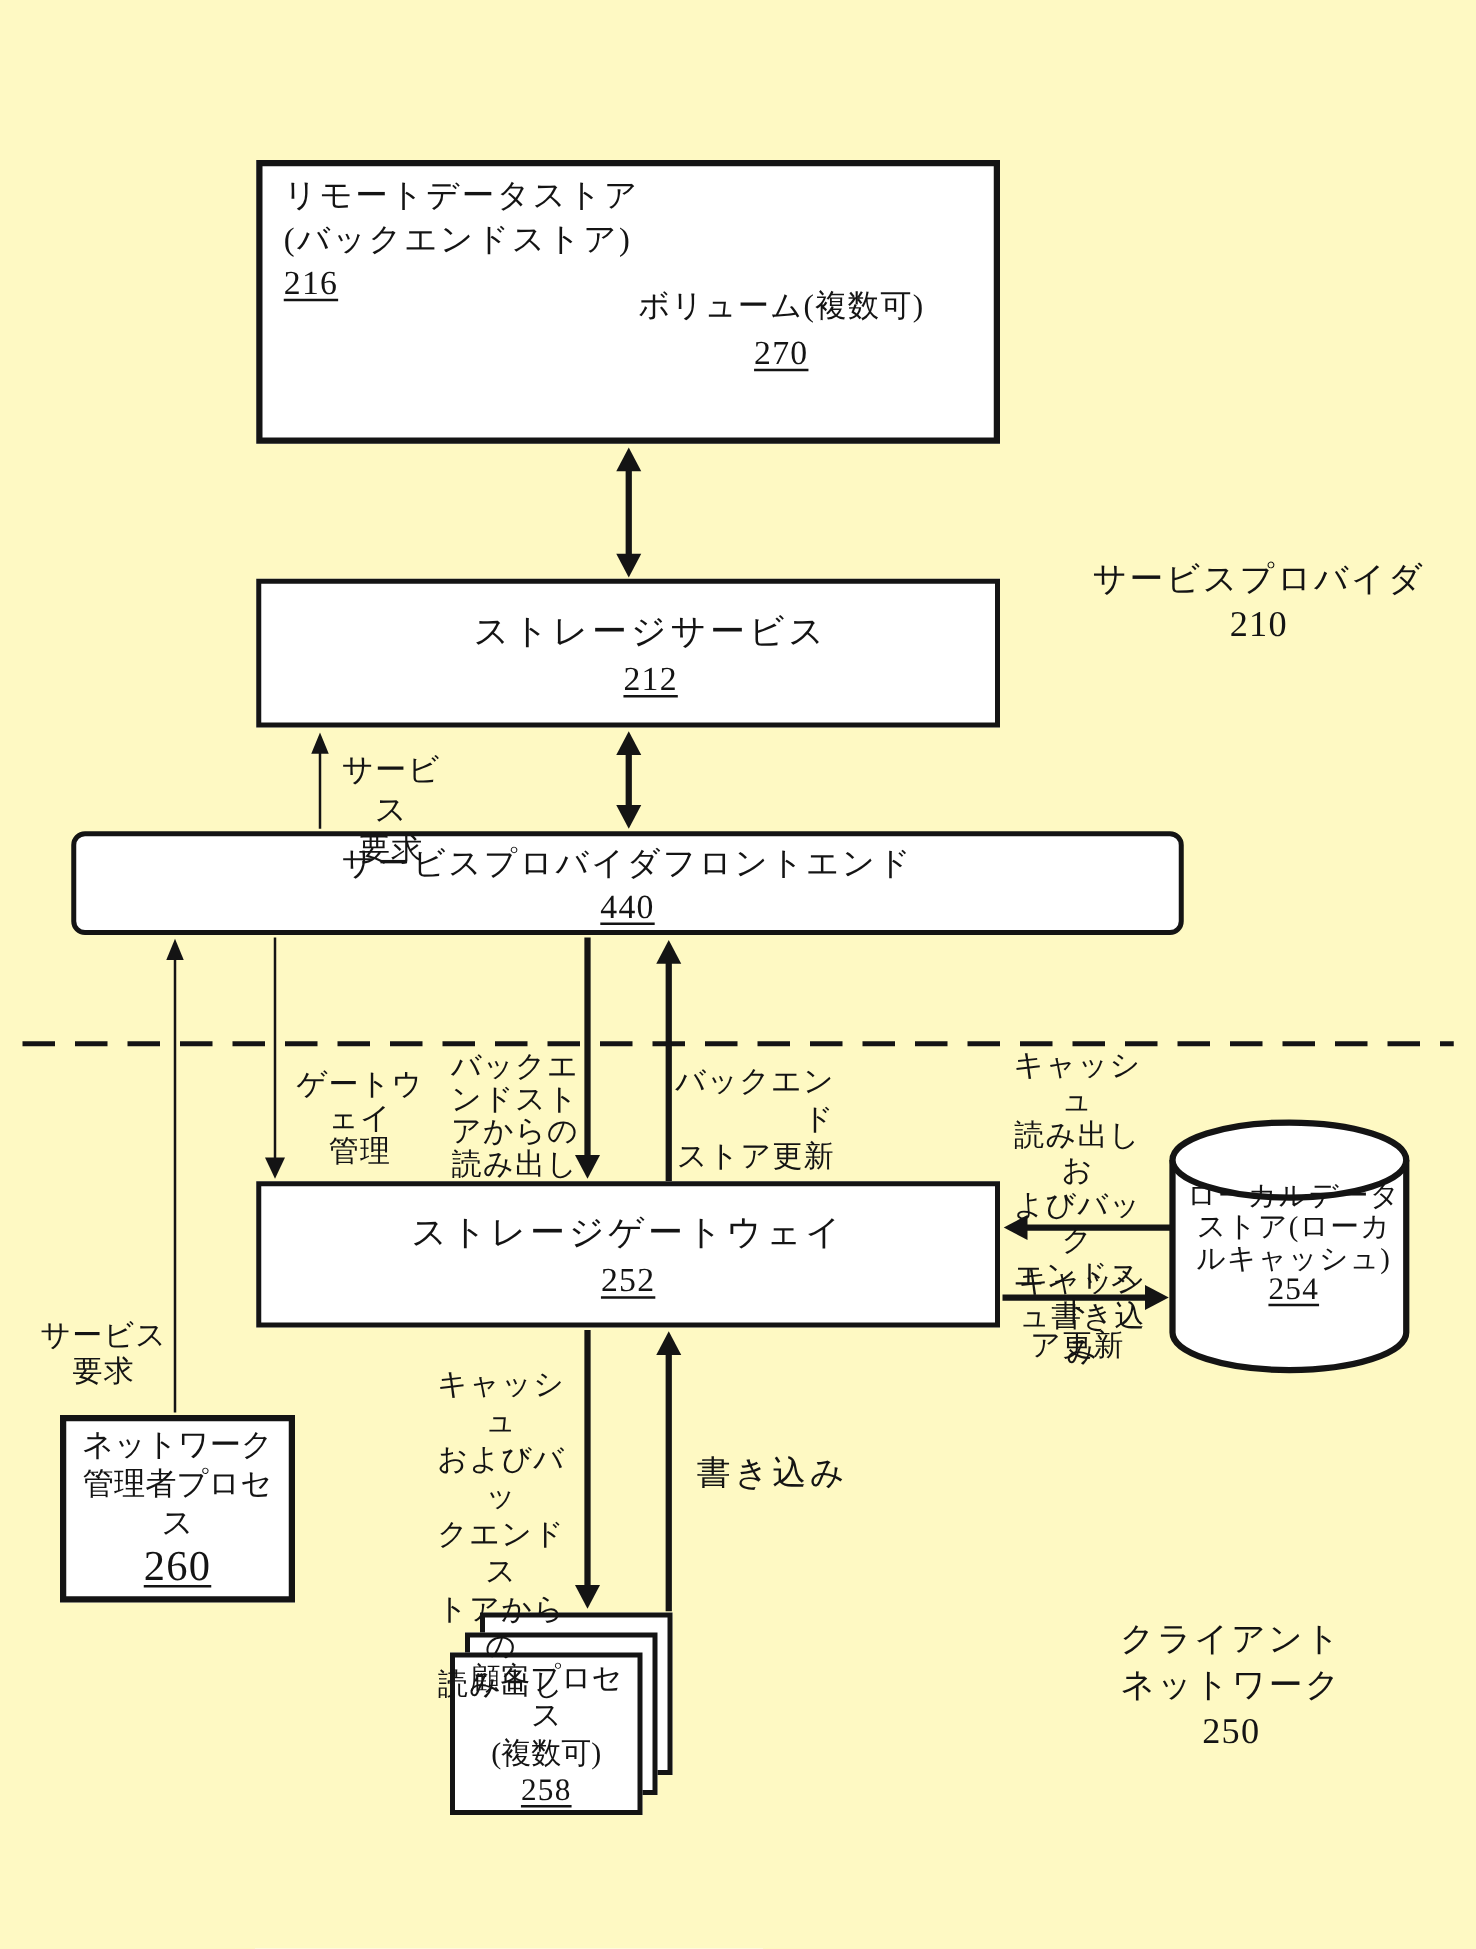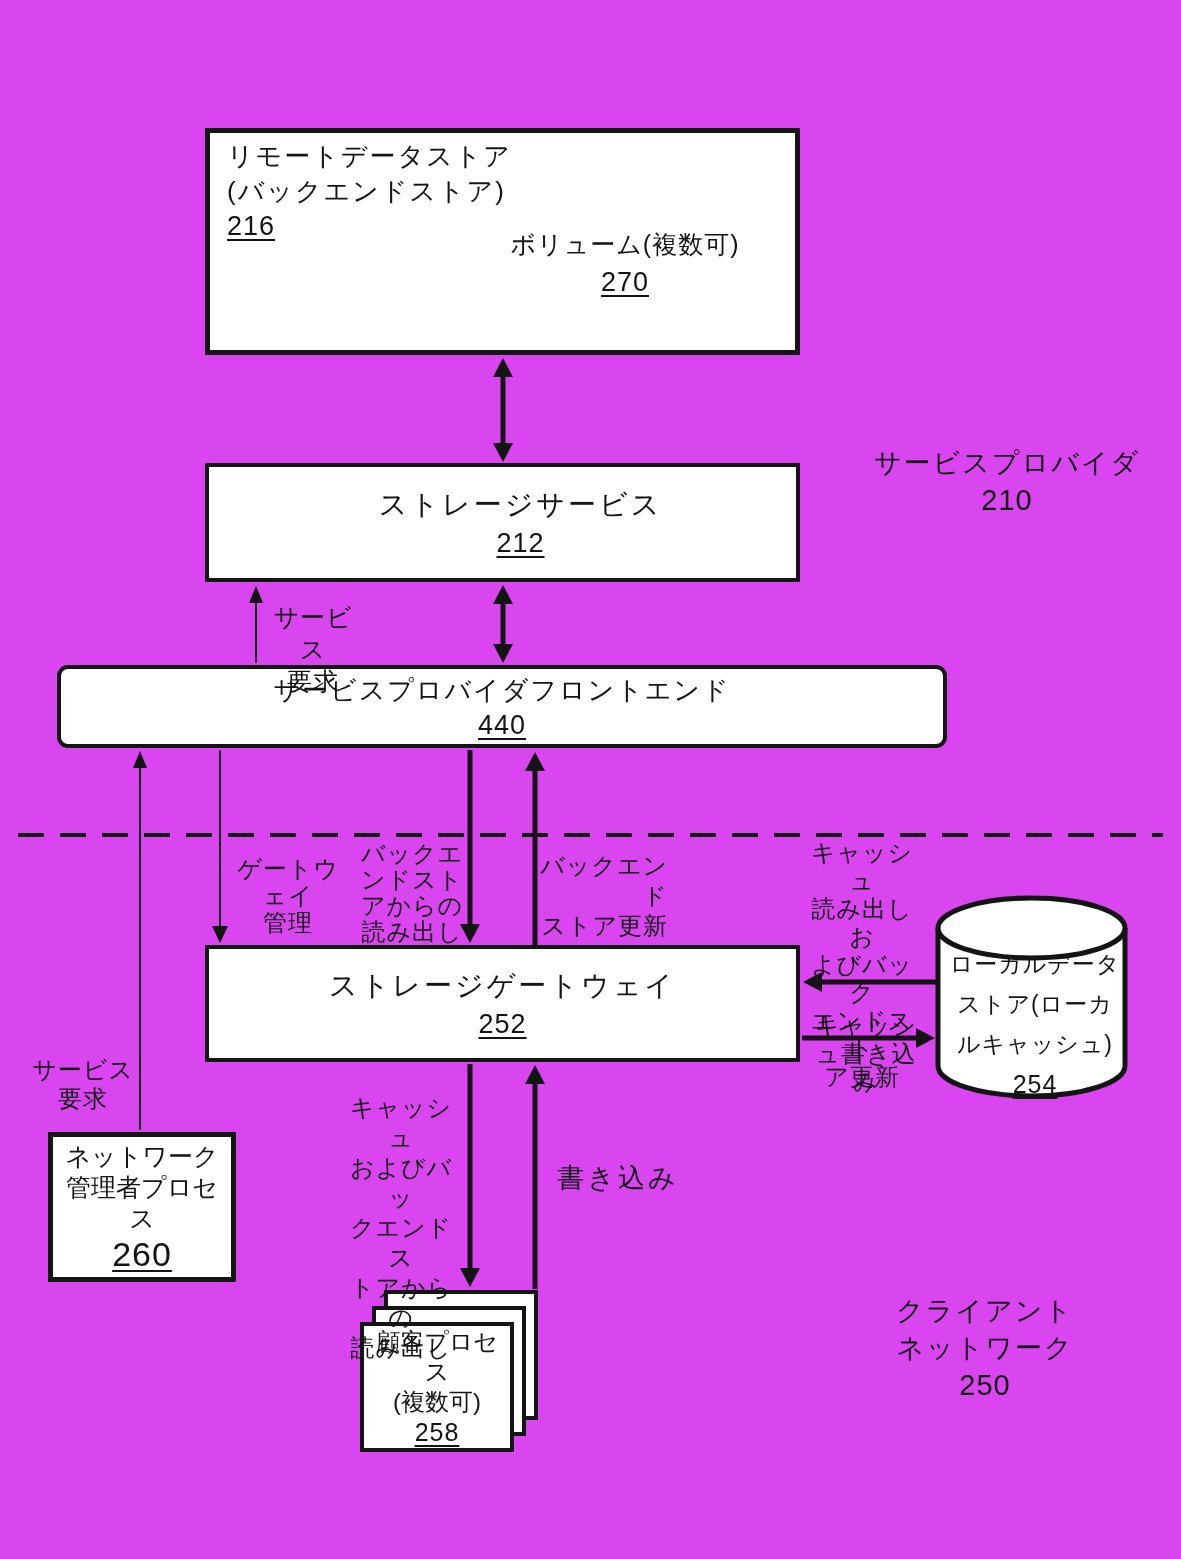--- a/index.html
+++ b/index.html
@@ -1,18 +1,18 @@
 <!DOCTYPE html>
 <html><head>
 <meta charset="utf-8">
 <style>
   html,body{margin:0;padding:0;background:#ffffff;}
   #canvas{
-    position:relative;width:1181px;height:1559px;background:#d946ef;
-    font-family:Liberation Sans, sans-serif;color:#141414;
+    position:relative;width:1181px;height:1559px;background:#fef9c3;
+    font-family:Liberation Serif, serif;color:#141414;
     overflow:hidden;
   }
   #arrow-layer{position:absolute;left:0;top:0;z-index:0;}
   .box{position:absolute;background:#ffffff;border:4px solid #141414;box-sizing:border-box;z-index:1;}
   .center-col{display:flex;flex-direction:column;align-items:center;justify-content:center;text-align:center;}
   .ml{white-space:pre-line;}
   .ref{text-decoration:underline;text-decoration-thickness:2px;text-underline-offset:4px;font-size:27px;letter-spacing:1px;}
   .lbl{position:absolute;z-index:2;text-align:center;white-space:pre-line;font-size:24px;line-height:28px;letter-spacing:1px;}
   
   .b216{left:205px;top:128px;width:595px;height:227px;border-width:5px;}
@@ -34,21 +34,21 @@
   .cust-mid{left:372px;top:1306px;}
   .cust-front{left:360px;top:1322px;gap:1px;}
   .cust-front .t{font-size:24px;line-height:30px;}
   .cust-front .ref{font-size:25px;}
   .title-lg{font-size:28px;letter-spacing:3px;}
   .title-md{font-size:26px;letter-spacing:2px;}
   
   .vol-text{position:absolute;left:500px;top:228px;width:250px;z-index:2;text-align:center;}
   .vol-text .t{font-size:25px;letter-spacing:1px;}
   .vol-text .ref{display:inline-block;margin-top:6px;}
-  .lds-text{position:absolute;left:936px;top:944px;width:198px;z-index:2;text-align:center;font-size:23px;line-height:40px;letter-spacing:1px;}
+  .lds-text{position:absolute;left:936px;top:944px;width:198px;z-index:2;text-align:center;font-size:23px;line-height:25px;letter-spacing:1px;}
   .lds-text .ref{font-size:25px;}
   
   .region{position:absolute;z-index:2;text-align:center;font-size:27px;line-height:37px;letter-spacing:2px;white-space:pre-line;}
   .rg-210{left:872px;top:408px;width:270px;}
   .rg-250{left:890px;top:1256px;width:190px;}
   .region .rref{display:block;font-size:29px;letter-spacing:1px;}
   
   .l-svcreq-up{left:263px;top:601px;width:100px;font-size:25px;line-height:32px;}
   .l-gwmgmt{left:227px;top:855px;width:122px;line-height:27px;}
   .l-beread{left:360px;top:841px;width:104px;line-height:26px;}

